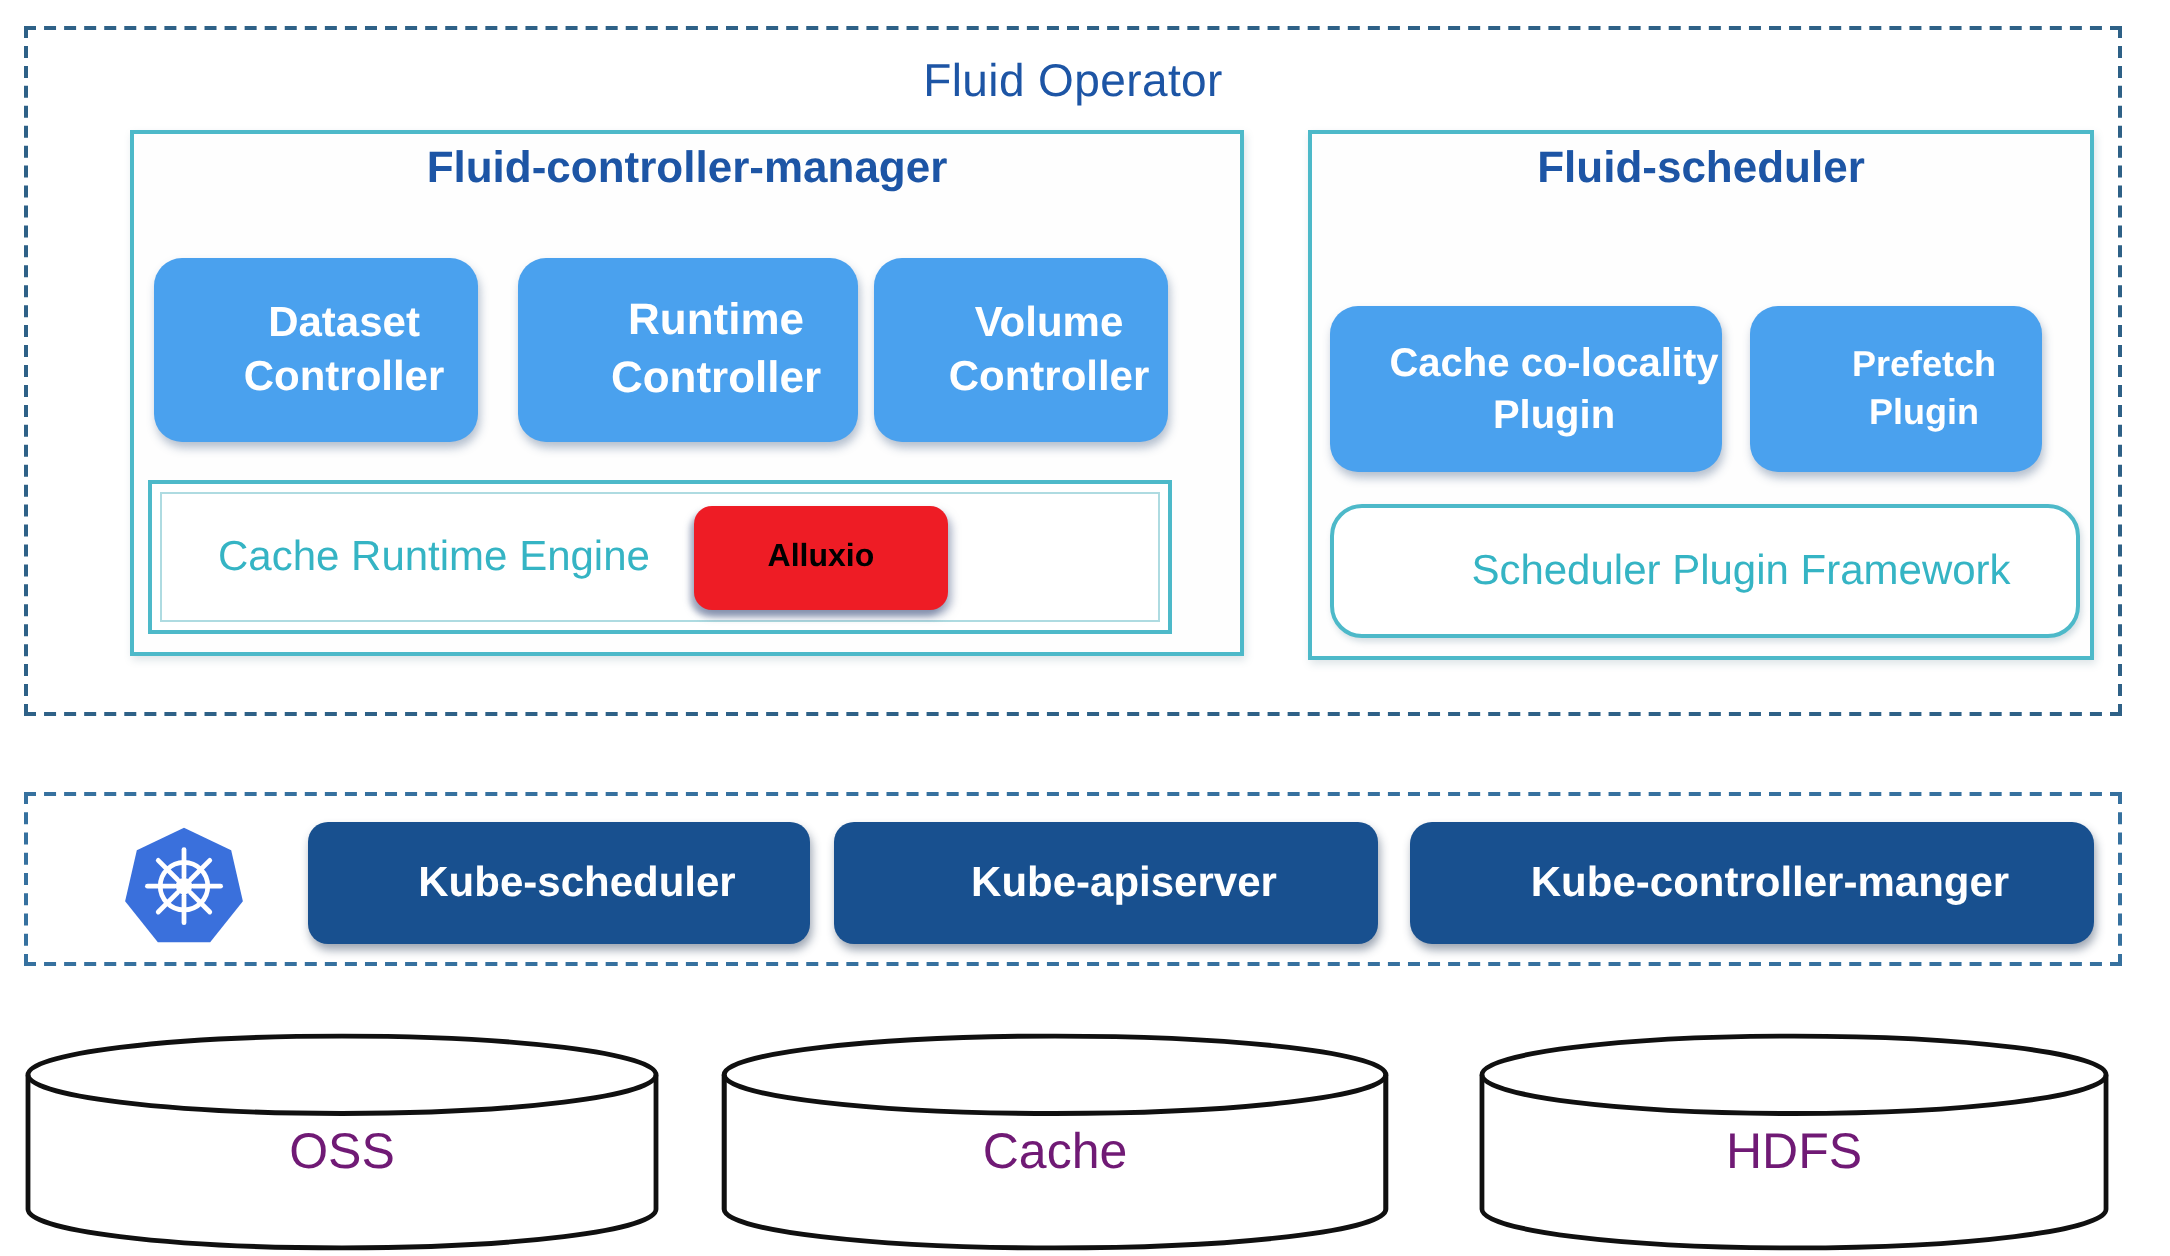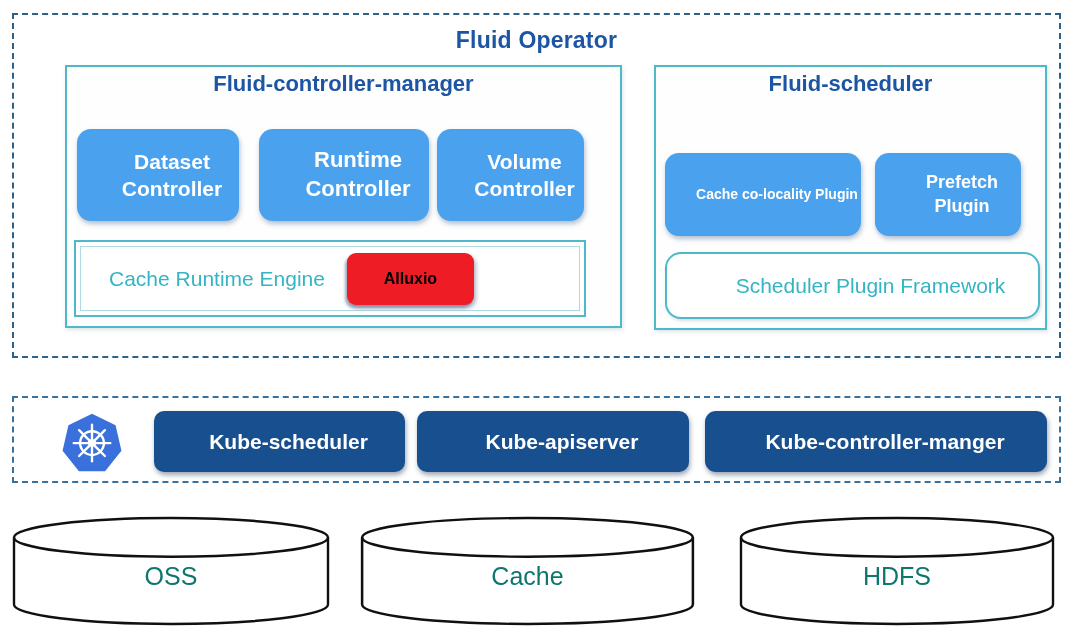--- a/index.html
+++ b/index.html
@@ -4,36 +4,36 @@
 <style>
   * { box-sizing: border-box; margin: 0; padding: 0; }
   body { background: #ffffff; font-family: "Liberation Sans", sans-serif; }
   .canvas { position: relative; width: 1085px; height: 628px; background: #ffffff; overflow: hidden; }
 
   .dashed-box { position: absolute; border: 2px dashed #2e6187; background: transparent; }
   #fluid-operator-box { left: 12px; top: 13px; width: 1049px; height: 345px; }
   #k8s-box { left: 12px; top: 396px; width: 1049px; height: 87px; border-color: #36719f; }
 
   .diagram-title { position: absolute; top: 12px; left: 0; width: 100%; text-align: center;
-    color: #1d55a5; font-size: 23px; font-weight: 700; letter-spacing: .2px; }
+    color: #1d55a5; font-size: 23px; font-weight: 400; letter-spacing: .2px; }
 
   .teal-panel { position: absolute; background: #fefefe; border: 2px solid #4db9c9;
     box-shadow: 1px 2px 4px rgba(70,110,130,0.18); }
   #manager-box { left: 51px; top: 50px; width: 557px; height: 263px; }
   #scheduler-box { left: 640px; top: 50px; width: 393px; height: 265px; }
   .panel-title { position: absolute; top: 4px; left: 0; width: 100%; text-align: center;
     color: #1d55a5; font-size: 22px; font-weight: 600; }
 
   .blue-btn { position: absolute; background: #4aa1ee; color: #ffffff; border-radius: 14px;
     display: flex; align-items: center; justify-content: center; text-align: center;
     font-weight: 600; line-height: 1.3; box-shadow: 1px 3px 5px rgba(60,90,130,0.38); padding-left: 28px; }
   #btn-dataset  { left: 10px;  top: 62px; width: 162px; height: 92px; font-size: 21px; }
   #btn-runtime  { left: 192px; top: 62px; width: 170px; height: 92px; font-size: 22px; }
   #btn-volume   { left: 370px; top: 62px; width: 147px; height: 92px; font-size: 21px; }
-  #btn-colocality { left: 9px;   top: 86px; width: 196px; height: 83px; font-size: 14px; }
+  #btn-colocality { left: 9px;   top: 86px; width: 196px; height: 83px; font-size: 20px; }
   #btn-prefetch   { left: 219px; top: 86px; width: 146px; height: 83px; font-size: 18px; }
 
   .engine-box { position: absolute; left: 7px; top: 173px; width: 512px; height: 77px;
     border: 2px solid #4db9c9; background: #fff; padding: 4px; }
   .engine-inner { width: 100%; height: 100%; border: 1px solid #aedbe1;
     display: flex; align-items: center; }
   .engine-label { margin-left: 28px; color: #35b4c4; font-size: 21px; text-align: center; }
   .alluxio-badge { margin-left: 22px; width: 127px; height: 52px; background: #ee1c25;
     border-radius: 9px; color: #000000; font-weight: bold; font-size: 16px;
     display: flex; align-items: center; justify-content: center;
@@ -53,21 +53,21 @@
   #kube-scheduler { left: 140px; width: 251px; }
   #kube-apiserver { left: 403px; width: 272px; }
   #kube-controller-manger { left: 691px; width: 342px; border-radius: 11px; }
 
   .cylinder { position: absolute; top: 516px; height: 110px; }
   #cyl-oss  { left: 12px;  width: 318px; }
   #cyl-ceph { left: 360px; width: 335px; }
   #cyl-hdfs { left: 739px; width: 316px; }
   .cylinder svg { position: absolute; left: 0; top: 0; width: 100%; height: 100%; }
   .cyl-label { position: absolute; left: 0; top: 46px; width: 100%; text-align: center;
-    color: #0f766e; font-size: 25px; }
+    color: #701a75; font-size: 25px; }
 </style>
 </head>
 <body>
 
 <div class="canvas">
 
   <div class="dashed-box" id="fluid-operator-box">
     <div class="diagram-title">Fluid Operator</div>
 
     <div class="teal-panel" id="manager-box">

